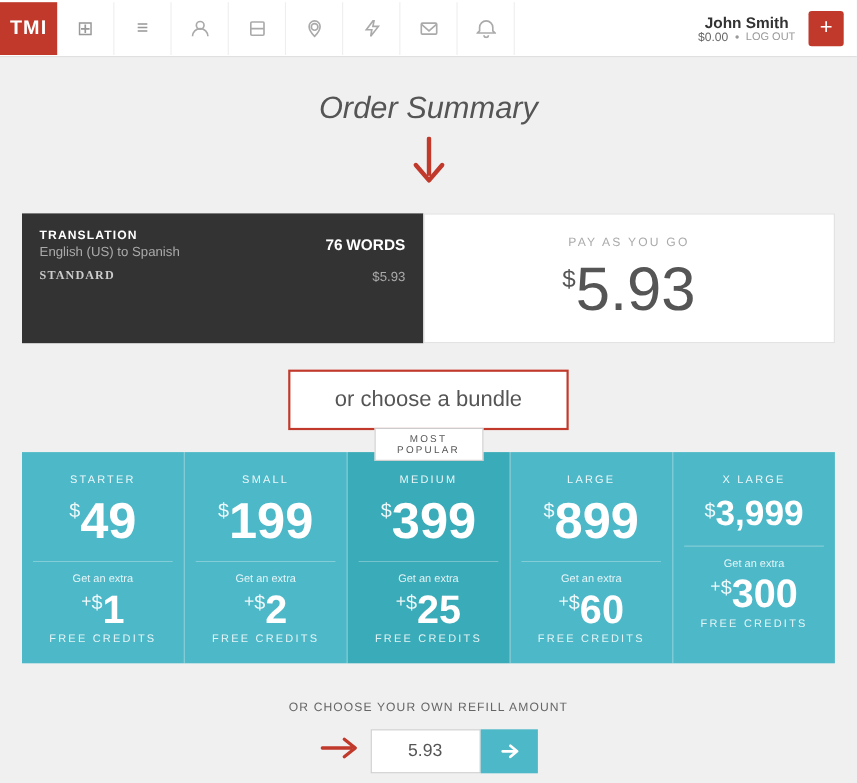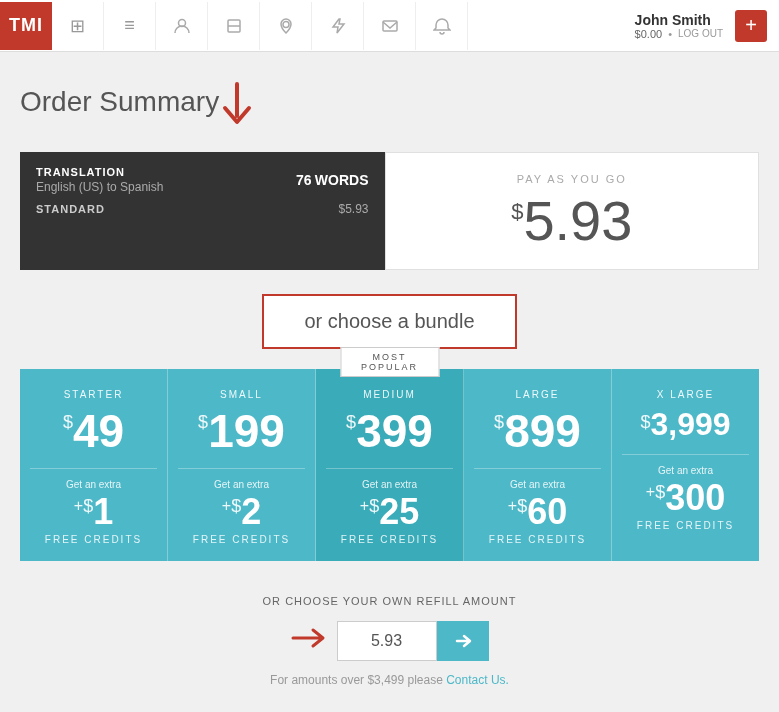--- a/index.html
+++ b/index.html
@@ -42,21 +42,21 @@
       font-size: 18px;
     }
     .nav-user {
       margin-left: auto;
       display: flex;
       align-items: center;
       padding: 0 12px;
       height: 48px;
     }
     .nav-user-info {
-      text-align: left;
+      text-align: center;
       margin-right: 12px;
       margin-left: 38px;
     }
     .nav-user-name {
       font-size: 14px;
       font-weight: bold;
       color: #333;
     }
     .nav-user-meta {
       font-size: 11px;
@@ -82,23 +82,25 @@
 
     
     .page-content {
       padding: 30px 20px 20px;
       max-width: 779px;
     }
 
     
     .page-title-area {
       display: flex;
+      flex-direction: column;
       align-items: center;
       margin-bottom: 20px;
       position: relative;
+      font-style: italic;
     }
     .page-title {
       font-size: 28px;
       font-weight: 300;
       color: #555;
       margin-bottom: 10px;
     }
     .down-arrow {
       color: #c0392b;
       font-size: 36px;
@@ -151,20 +153,21 @@
       display: flex;
       justify-content: space-between;
       align-items: center;
     }
     .order-tier-name {
       font-size: 11px;
       font-weight: bold;
       letter-spacing: 1px;
       text-transform: uppercase;
       color: #ccc;
+      font-family: Liberation Serif, serif;
     }
     .order-tier-price {
       font-size: 12px;
       color: #aaa;
     }
     .order-right {
       background: #fff;
       flex: 1;
       display: flex;
       flex-direction: column;

